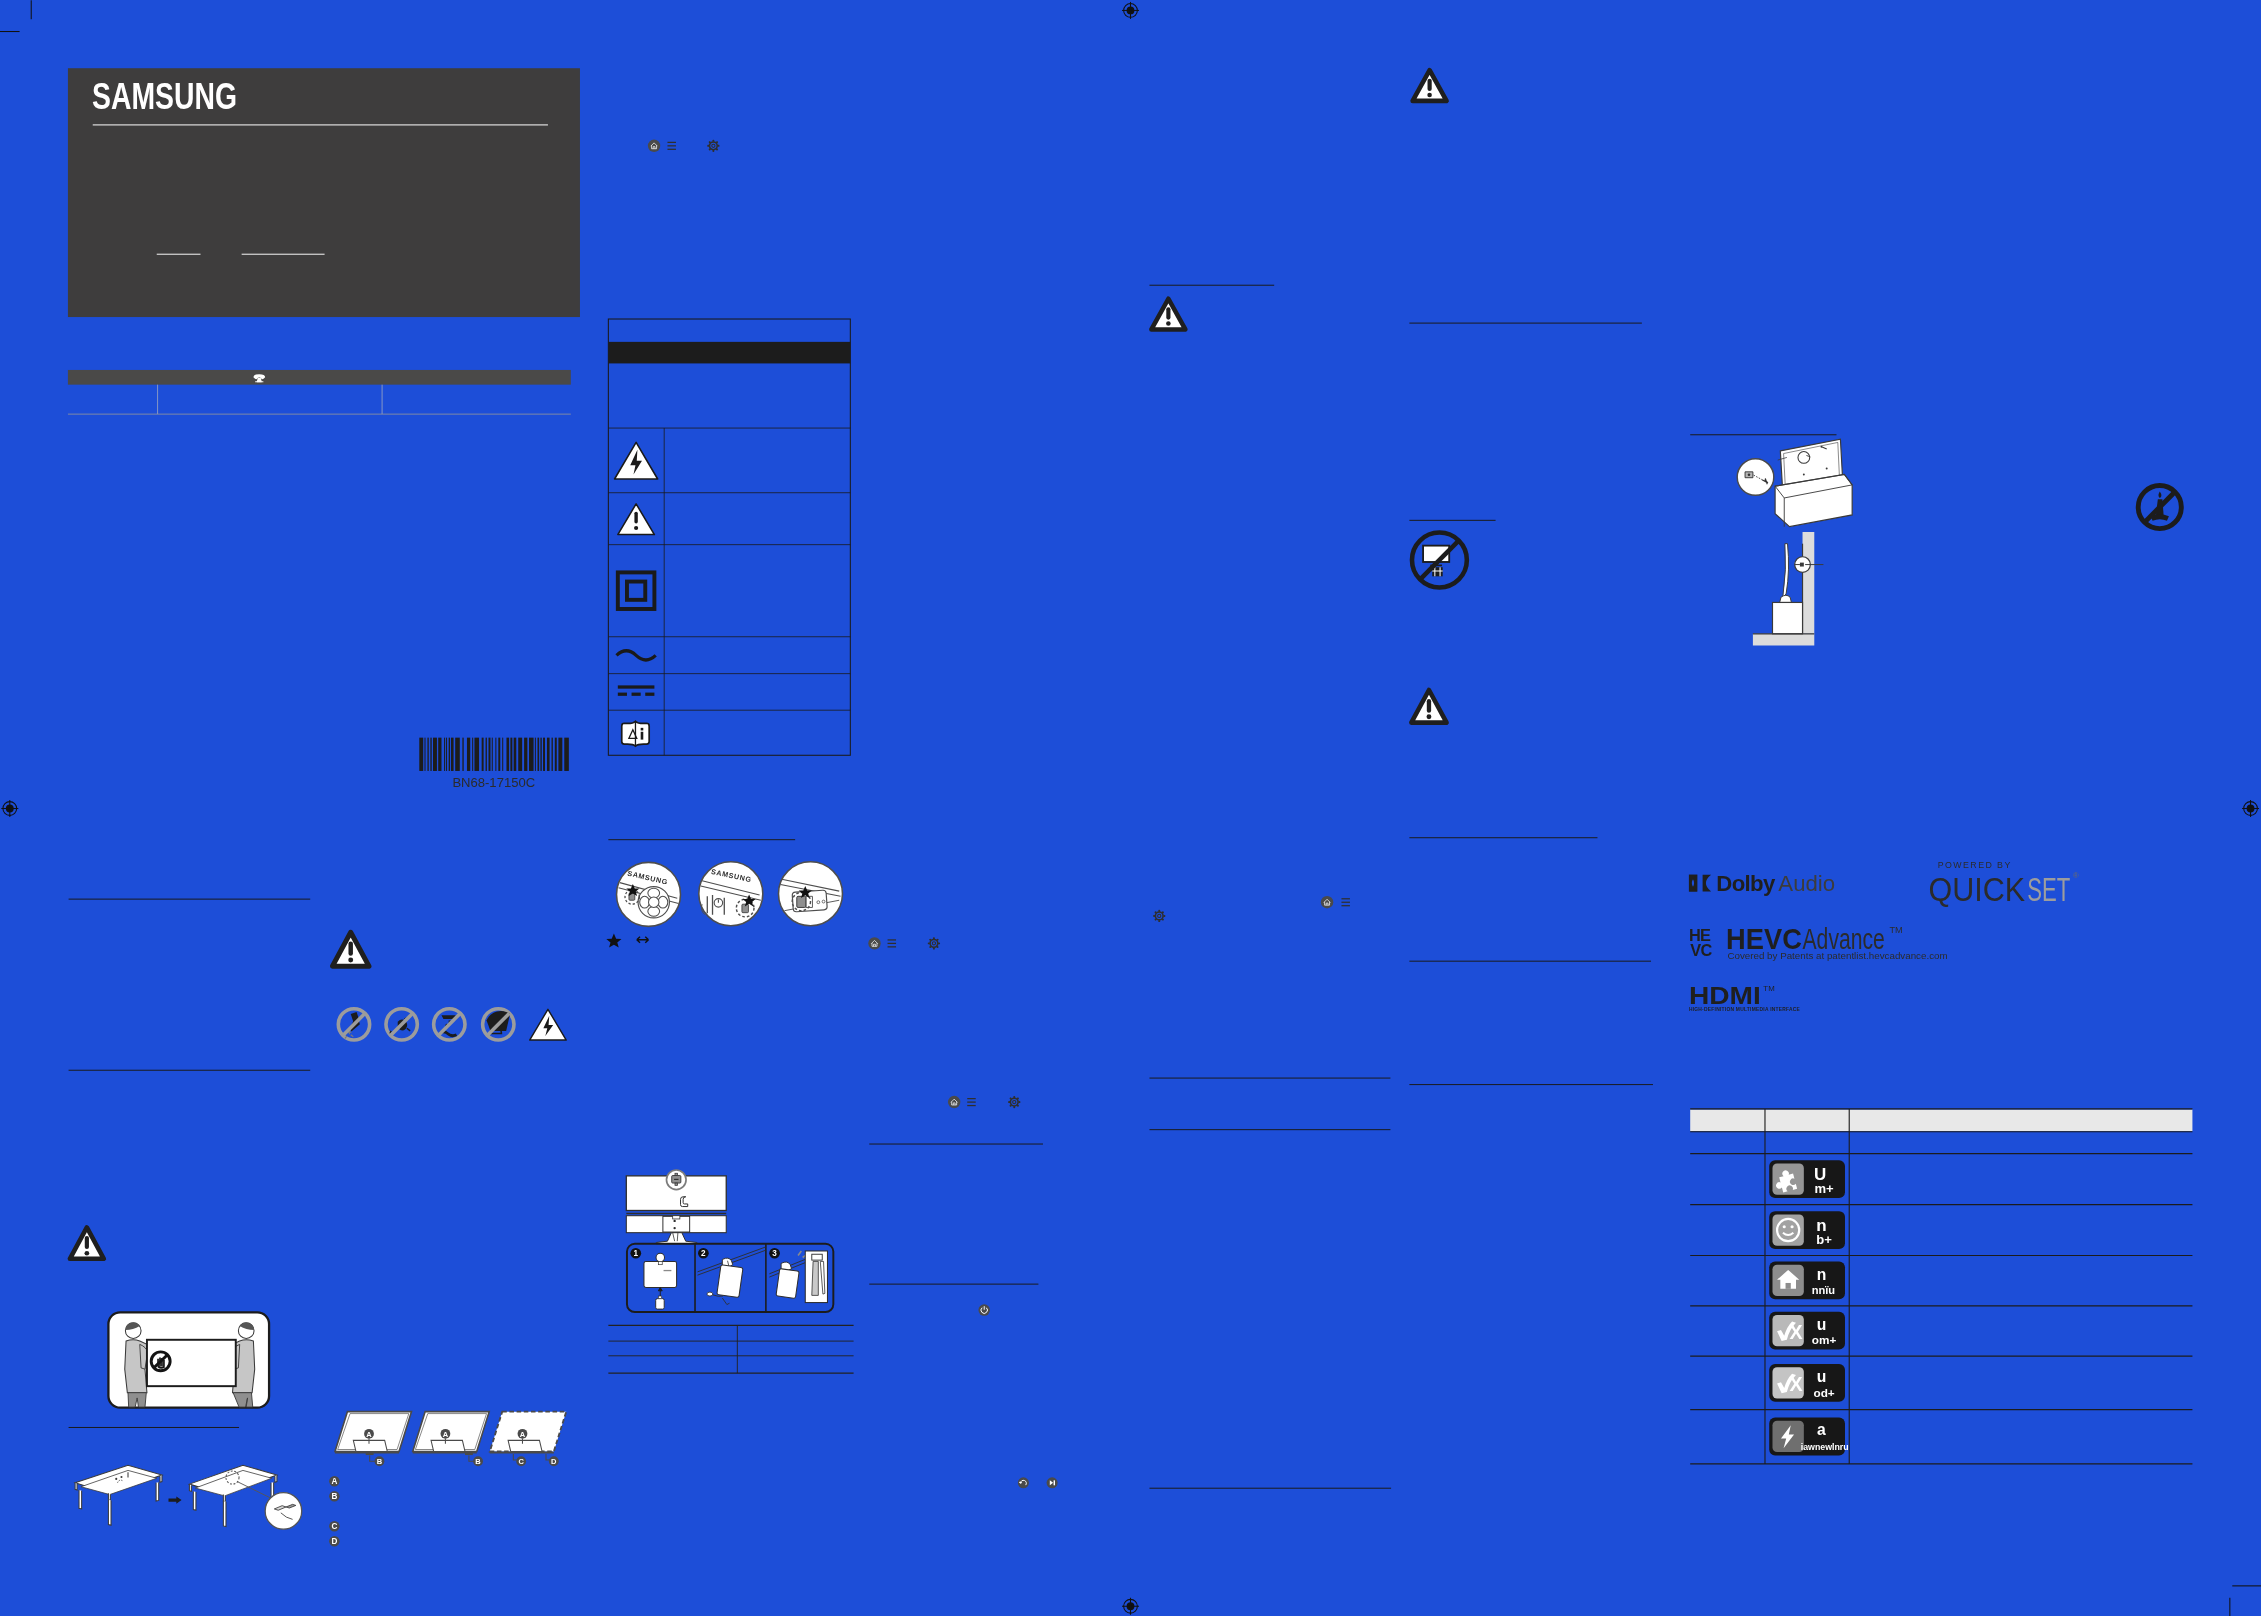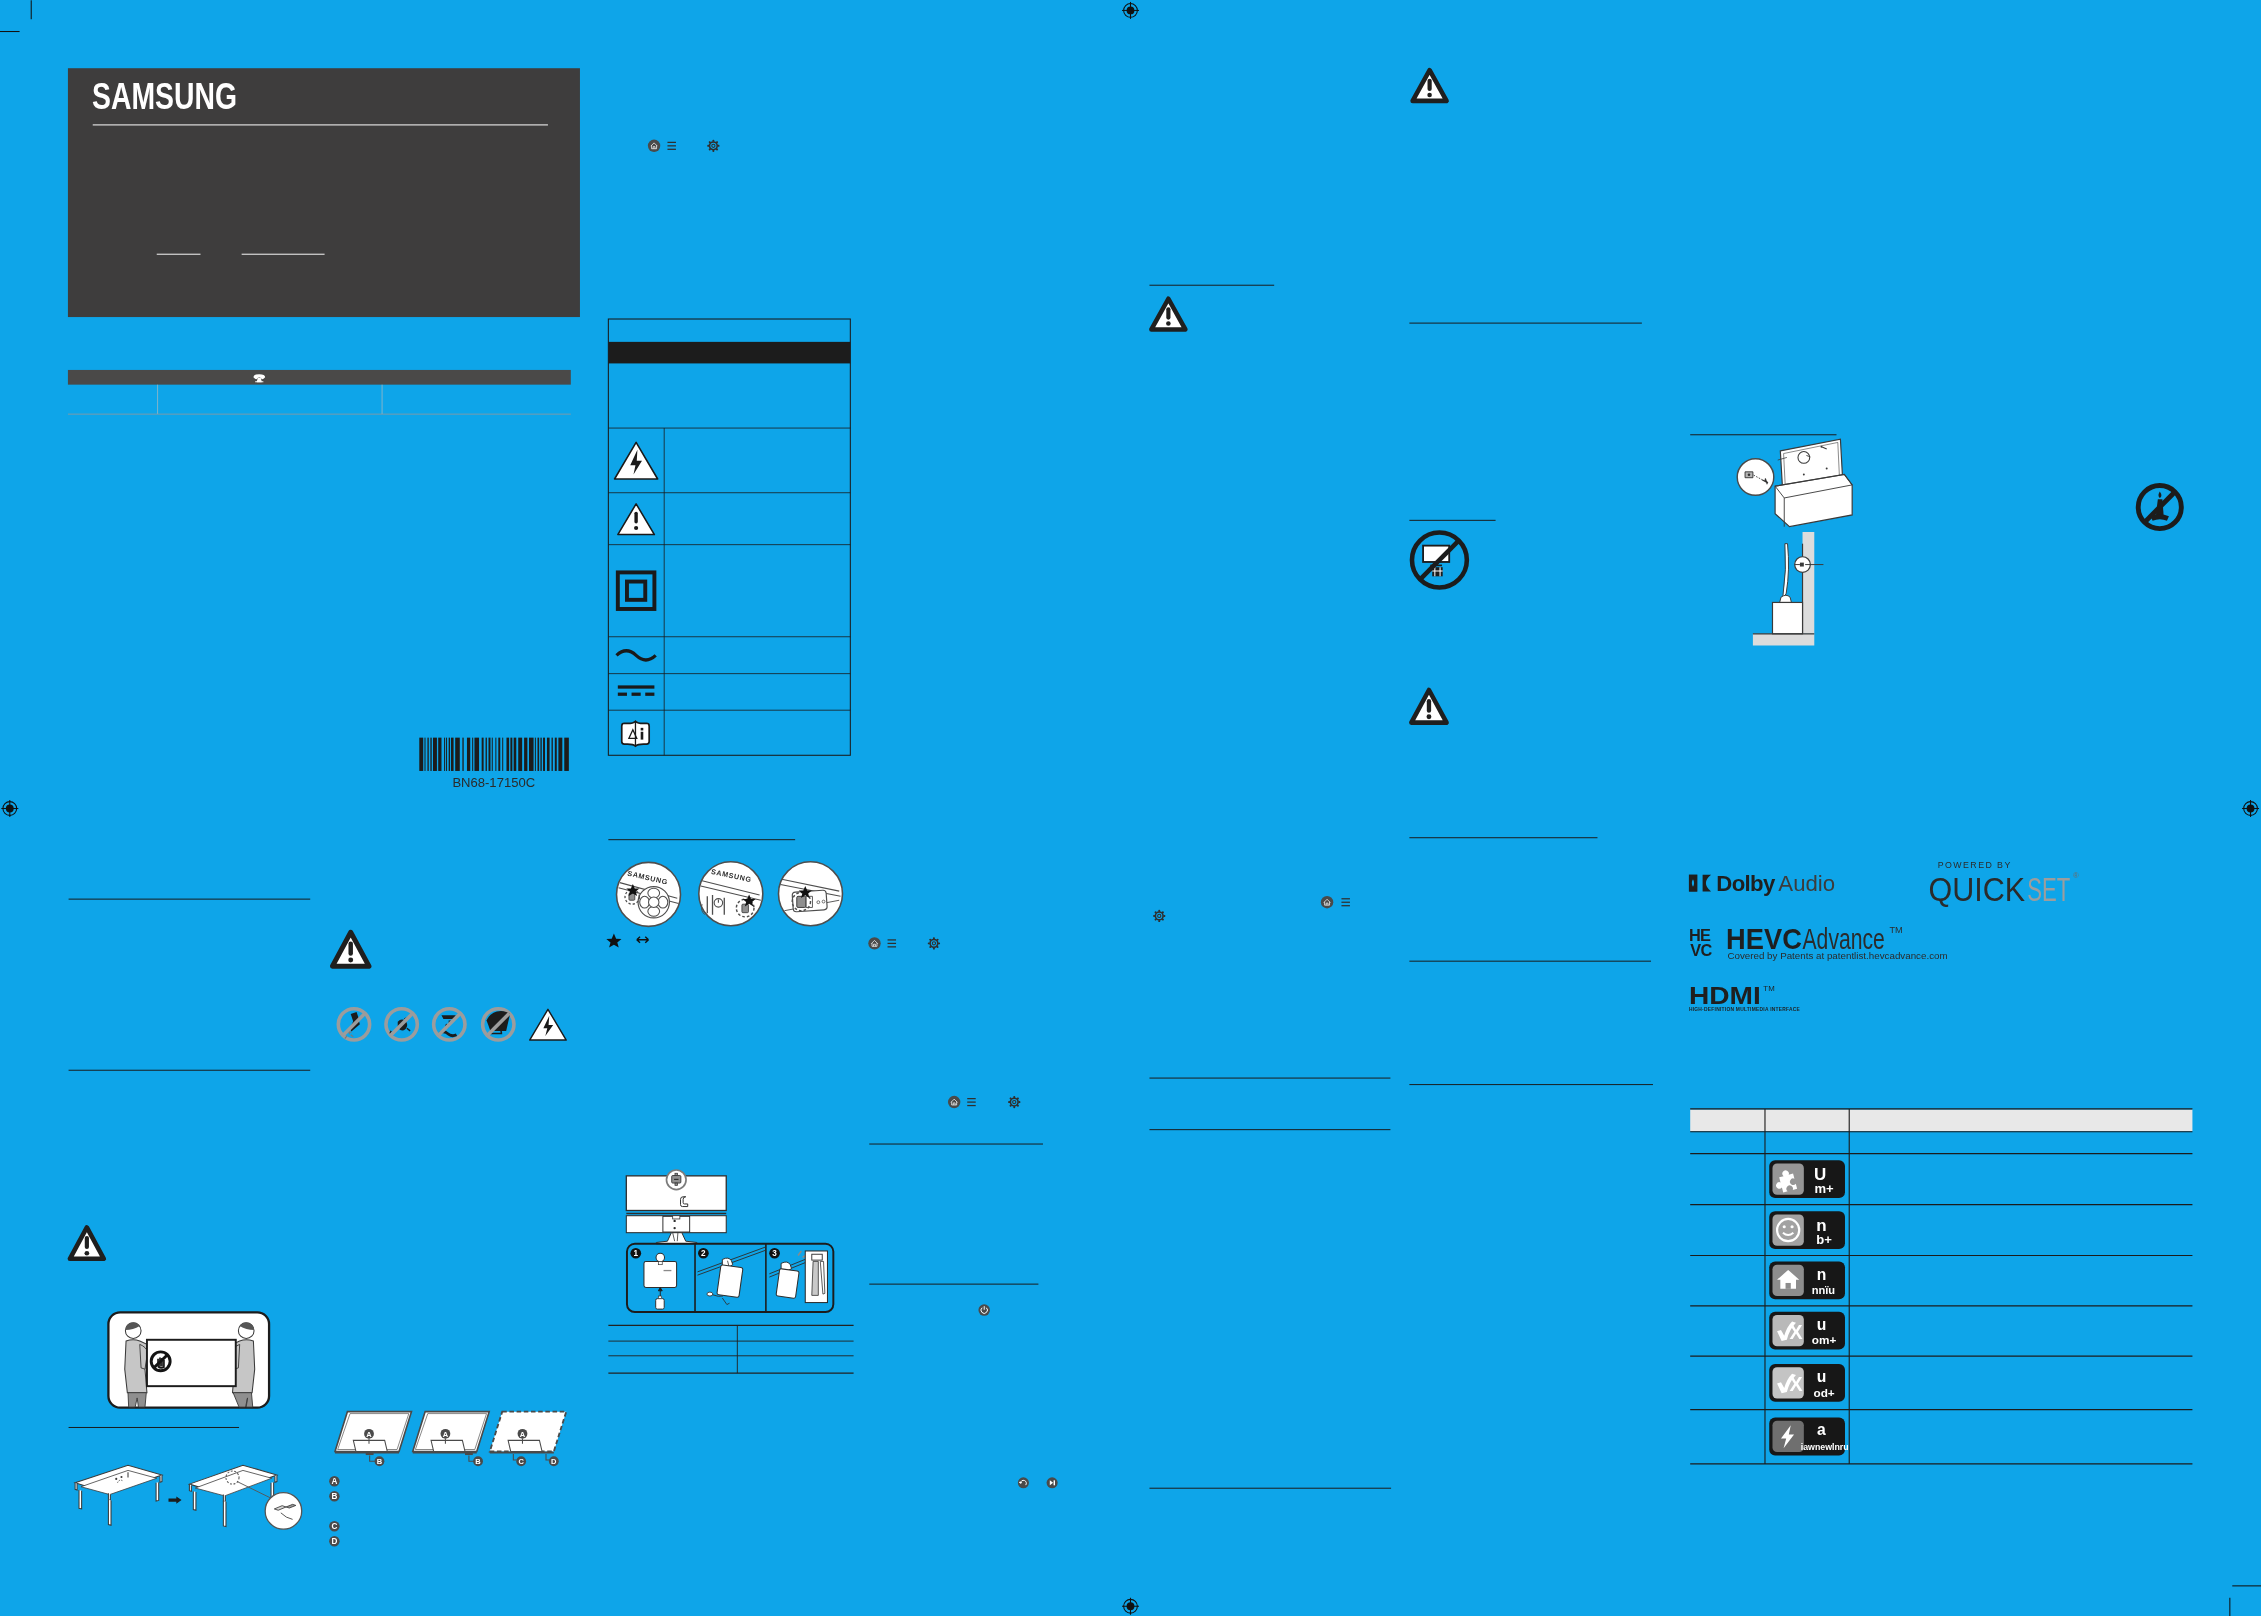--- a/index.html
+++ b/index.html
@@ -1,16 +1,16 @@
 <!DOCTYPE html>
 <html style="font-size:10.5px"><head>
 <meta charset="utf-8">
 <style>
 html,body{margin:0;padding:0;background:#fff;}
-#page{position:relative;width:2261px;height:1617px;background:#0ea5e9;overflow:hidden;font-family:"Liberation Sans",sans-serif;}
+#page{position:relative;width:2261px;height:1617px;background:#1d4ed8;overflow:hidden;font-family:"Liberation Sans",sans-serif;}
 </style>
 </head>
 <body>
 <div id="page">
 <svg width="2261" height="1617" viewBox="0 0 3462 2475" style="position:absolute;left:0;top:0">
 
 <rect x="47" y="0" width="1.6" height="29" fill="#111"></rect>
 
 <rect x="0" y="47" width="30" height="1.6" fill="#111"></rect>
 

